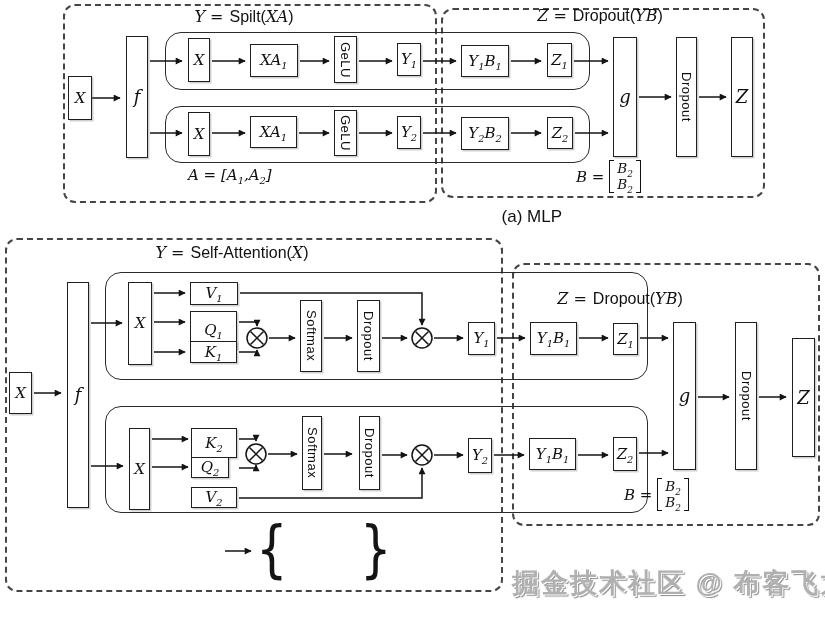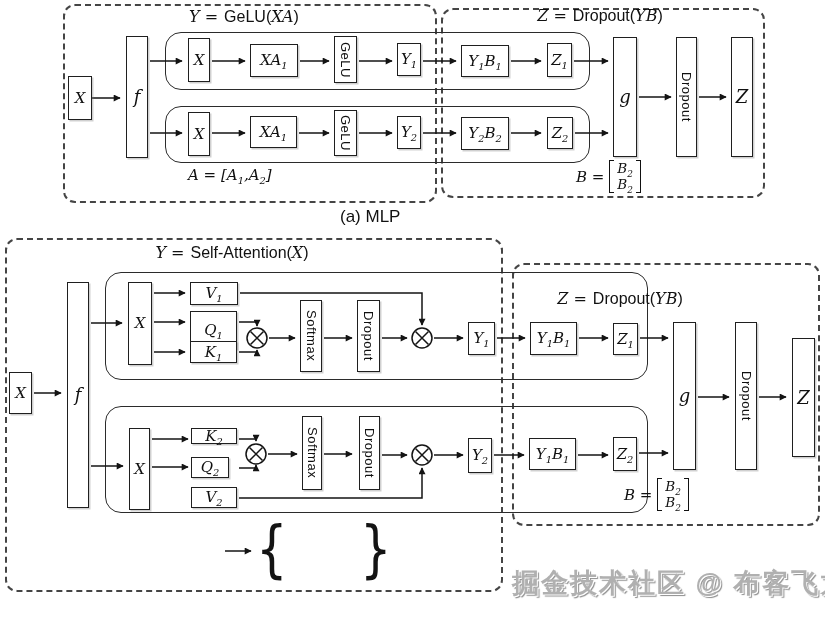--- a/index.html
+++ b/index.html
@@ -25,21 +25,21 @@
   .t-fn,.t-close{font-family:"Liberation Sans",sans-serif;font-style:normal;}
   .t-arg{font-family:"DejaVu Serif",serif;font-style:italic;}
   .formula{position:absolute;font-family:"DejaVu Serif",serif;font-style:italic;font-size:15px;
            white-space:nowrap;z-index:4;}
   .bmatrix{position:absolute;display:flex;align-items:center;z-index:4;
            font-family:"DejaVu Serif",serif;font-style:italic;font-size:15px;}
   .br{width:5px;align-self:stretch;box-sizing:border-box;}
   .br-l{border-left:1.5px solid #111;border-top:1.5px solid #111;border-bottom:1.5px solid #111;margin-left:5px;}
   .br-r{border-right:1.5px solid #111;border-top:1.5px solid #111;border-bottom:1.5px solid #111;}
   .mx-col{display:flex;flex-direction:column;line-height:1.15;font-size:13.5px;padding:1px 3px;text-align:center;}
-  .caption{position:absolute;font-size:17px;text-align:left;z-index:4;}
+  .caption{position:absolute;font-size:17px;text-align:right;z-index:4;}
   .note{position:absolute;font-size:16px;white-space:nowrap;z-index:4;}
   .brace{position:absolute;font-family:"DejaVu Sans",sans-serif;font-size:62px;line-height:64px;
          font-weight:400;z-index:4;color:#141414;transform:scaleX(.8);}
   .splitcol{position:absolute;display:flex;flex-direction:column;z-index:4;
             font-family:"DejaVu Serif",serif;font-style:italic;font-size:14.5px;line-height:20px;white-space:nowrap;}
   .watermark{position:absolute;font-size:27px;font-weight:700;letter-spacing:2px;white-space:nowrap;z-index:5;
              color:#b0b0b0;text-shadow:1px 1px 0 #ffffff,2px 2px 1px #8d8d8d;}
 </style>
 </head>
 <body>
@@ -129,21 +129,21 @@
       <path class="pln" d="M249.5,447.5 L262.5,460.5 M249.5,460.5 L262.5,447.5"></path>
     </g>
     <g>
       <circle cx="422" cy="455" r="10" fill="#fff" stroke="#141414" stroke-width="1.5"></circle>
       <path class="pln" d="M415.5,448.5 L428.5,461.5 M415.5,461.5 L428.5,448.5"></path>
     </g>
   </svg>
 
   <div class="title" style="left:134px;top:7px;width:220px">
     <span class="t-lhs">Y =</span>
-      <span class="t-fn">GeLU(</span>
+      <span class="t-fn">Spilt(</span>
       <span class="t-arg">XA</span>
       <span class="t-close">)</span>
   </div>
   <div class="title" style="left:490px;top:6px;width:220px">
     <span class="t-lhs">Z =</span>
       <span class="t-fn">Dropout(</span>
       <span class="t-arg">YB</span>
       <span class="t-close">)</span>
   </div>
 
@@ -258,21 +258,21 @@
   <div class="box" style="left:530px;top:322px;width:47px;height:33px">
       <span class="lbl">Y<sub>1</sub>B<sub>1</sub></span>
     </div>
   <div class="box" style="left:613px;top:323px;width:25px;height:32px">
       <span class="lbl">Z<sub>1</sub></span>
     </div>
 
   <div class="box" style="left:129px;top:428px;width:21px;height:82px">
       <span class="lbl">X</span>
     </div>
-  <div class="box" style="left:191px;top:428px;width:46px;height:16px">
+  <div class="box" style="left:191px;top:428px;width:46px;height:30px">
       <span class="lbl">K<sub>2</sub></span>
     </div>
   <div class="box" style="left:191px;top:457px;width:38px;height:21px">
       <span class="lbl">Q<sub>2</sub></span>
     </div>
   <div class="box" style="left:191px;top:487px;width:46px;height:21px">
       <span class="lbl">V<sub>2</sub></span>
     </div>
   <div class="box fnbox" style="left:302px;top:416px;width:20px;height:74px">
       <span class="vtext">Softmax</span>

